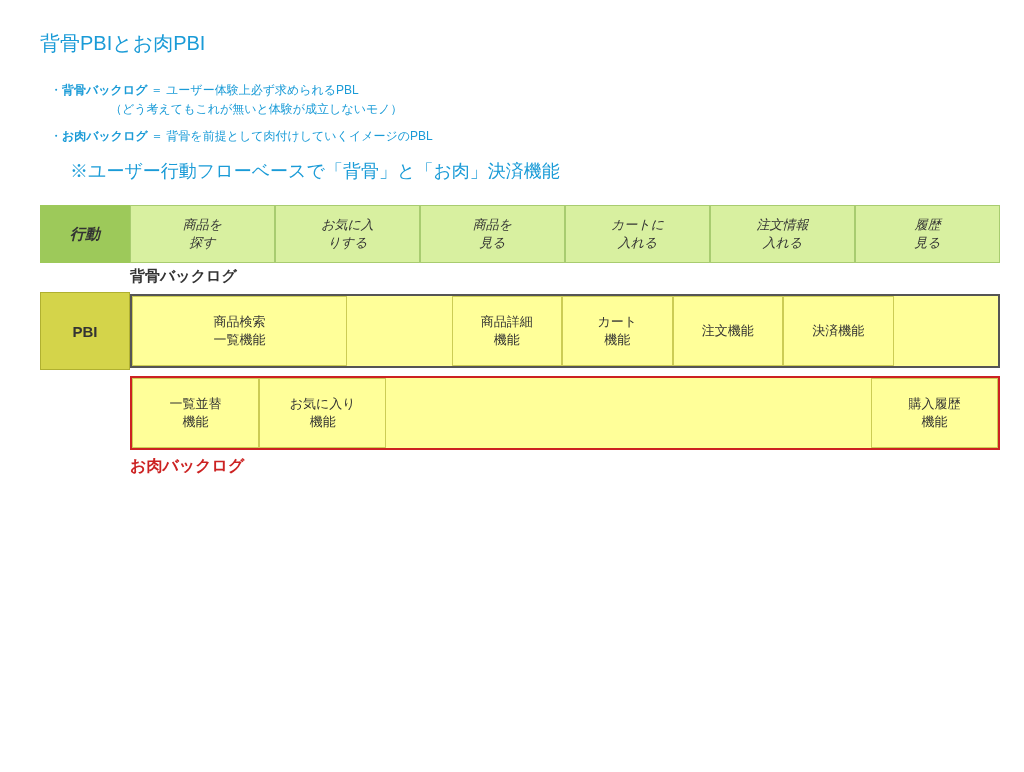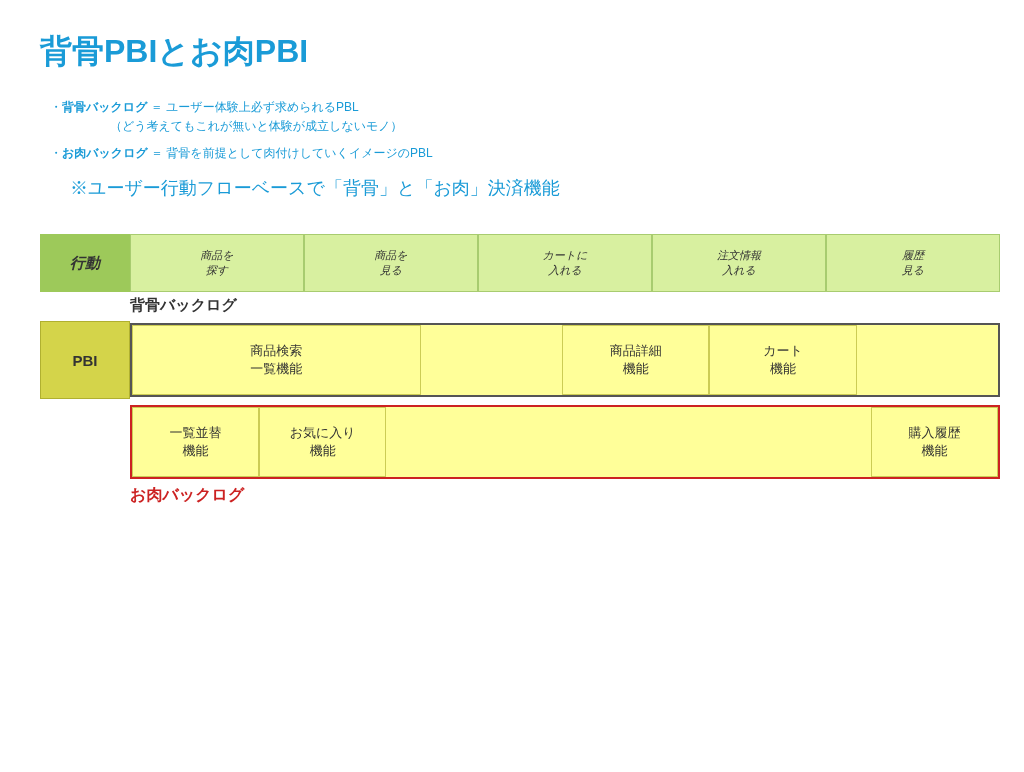--- a/index.html
+++ b/index.html
@@ -4,22 +4,22 @@
   <style>
     * { box-sizing: border-box; margin: 0; padding: 0; }
     body {
       font-family: "Hiragino Kaku Gothic ProN", "Meiryo", "Yu Gothic", sans-serif;
       background: #fff;
       padding: 30px 40px;
       width: 1024px;
       min-height: 772px;
     }
     .page-title {
-      font-size: 32px;
-      font-weight: bold;
+      font-size: 20px;
+      font-weight: normal;
       color: #1a9bd7;
       margin-bottom: 24px;
     }
     .bullet-section {
       margin-bottom: 8px;
       margin-left: 10px;
     }
     .bullet-line {
       font-size: 12px;
       color: #1a9bd7;
@@ -71,67 +71,66 @@
     }
 
     .cells-area {
       display: flex;
       flex: 1;
     }
 
     .action-item {
       background: #d8f0a0;
       border: 1px solid #a8cc70;
-      display: flex;
-      align-items: center;
-      justify-content: center;
-      text-align: center;
-      font-size: 11px;
-      color: #333;
-      flex: 1;
-      min-height: 58px;
-      padding: 6px 2px;
-      line-height: 1.4;
-      margin-top: 12px;
-    }
-
-    .section-label {
-      font-size: 15px;
-      font-weight: bold;
-      color: #333;
-      padding: 4px 0 6px 0;
-      margin-left: 90px;
-    }
-
-    
-    .pbi-backbone-area {
-      display: flex;
-      flex: 1;
-      border: 2.5px solid #555;
-      margin: 2px 0;
-    }
-
-    .pbi-meat-area {
-      display: flex;
-      flex: 1;
-      border: 2.5px solid #cc2222;
-      margin: 2px 0;
-      font-family: Liberation Serif, serif;
-    }
-
-    .pbi-item {
-      background: #ffff99;
-      border: 1px solid #cccc55;
       display: flex;
       align-items: center;
       justify-content: center;
       text-align: center;
       font-size: 13px;
       color: #333;
       flex: 1;
+      min-height: 58px;
+      padding: 6px 2px;
+      line-height: 1.4;
+    }
+
+    .section-label {
+      font-size: 15px;
+      font-weight: bold;
+      color: #333;
+      padding: 4px 0 6px 0;
+      margin-left: 90px;
+    }
+
+    
+    .pbi-backbone-area {
+      display: flex;
+      flex: 1;
+      border: 2.5px solid #555;
+      margin: 2px 0;
+    }
+
+    .pbi-meat-area {
+      display: flex;
+      flex: 1;
+      border: 2.5px solid #cc2222;
+      margin: 2px 0;
+      font-family: Liberation Serif, serif;
+    }
+
+    .pbi-item {
+      background: #ffff99;
+      border: 1px solid #cccc55;
+      display: flex;
+      align-items: center;
+      justify-content: center;
+      text-align: center;
+      font-size: 13px;
+      color: #333;
+      flex: 1;
       min-height: 70px;
       padding: 6px 2px;
       line-height: 1.4;
     }
 
     .pbi-item-empty {
       background: #ffff99;
       flex: 1;
       min-height: 70px;
     }
@@ -171,38 +170,41 @@
 <div class="note-line">※ユーザー行動フローベースで「背骨」と「お肉」決済機能</div>
 
 <div class="diagram-wrapper">
 
   <div class="row-flex">
     <div class="header-cell action-header-cell" style="background:#9dc95a; color:#333; min-height:58px;">
       <span>行動</span>
     </div>
     <div class="cells-area">
       <div class="action-item">商品を<br>探す</div>
+      <div class="action-item">お気に入<br>りする</div>
       <div class="action-item">商品を<br>見る</div>
       <div class="action-item">カートに<br>入れる</div>
       <div class="action-item">注文情報<br>入れる</div>
       <div class="action-item">履歴<br>見る</div>
     </div>
   </div>
 
   <div class="section-label">背骨バックログ</div>
 
   <div class="pbi-row-flex">
     <div class="header-cell" style="background:#d4d44a; color:#333; min-height:74px; border: 1px solid #b0b030;">
       <span>PBI</span>
     </div>
     <div class="pbi-backbone-area">
       <div class="pbi-item" style="flex:2;">商品検索<br>一覧機能</div>
       <div class="pbi-item-empty"></div>
       <div class="pbi-item">商品詳細<br>機能</div>
       <div class="pbi-item">カート<br>機能</div>
+      <div class="pbi-item">注文機能</div>
+      <div class="pbi-item">決済機能</div>
       <div class="pbi-item-empty"></div>
     </div>
   </div>
 
   <div class="pbi-row-flex">
     <div class="header-cell" style="background:#d4d44a; color:#333; min-height:74px; border: 1px solid #b0b030; visibility:hidden;">
       <span>PBI</span>
     </div>
     <div class="pbi-meat-area">
       <div class="pbi-item">一覧並替<br>機能</div>

